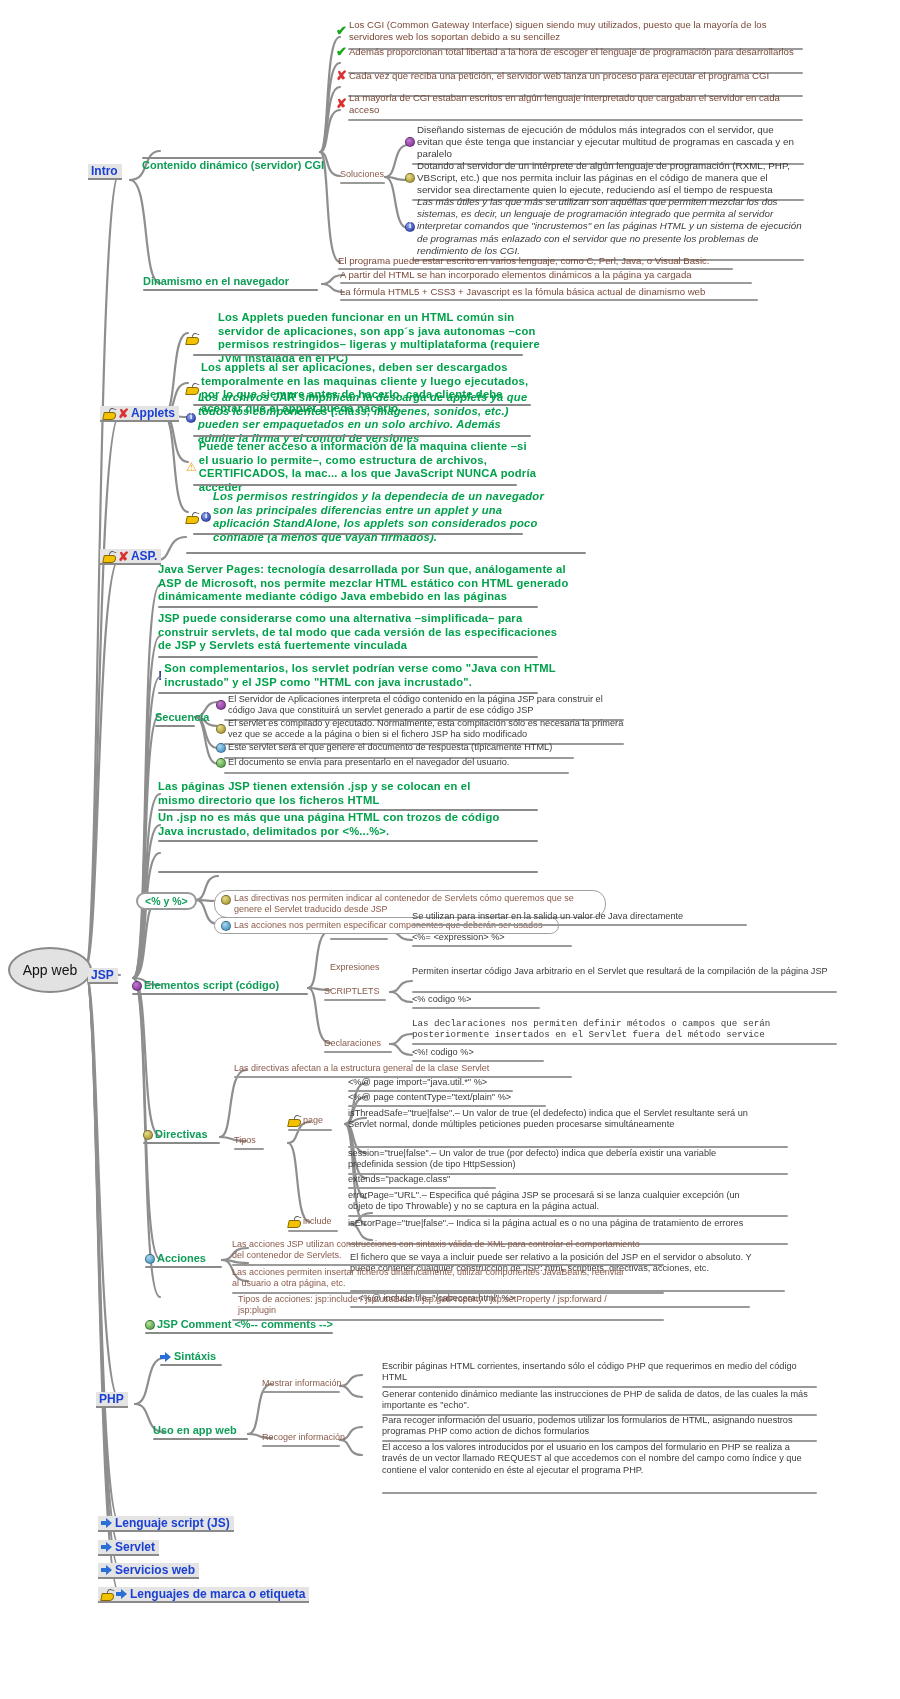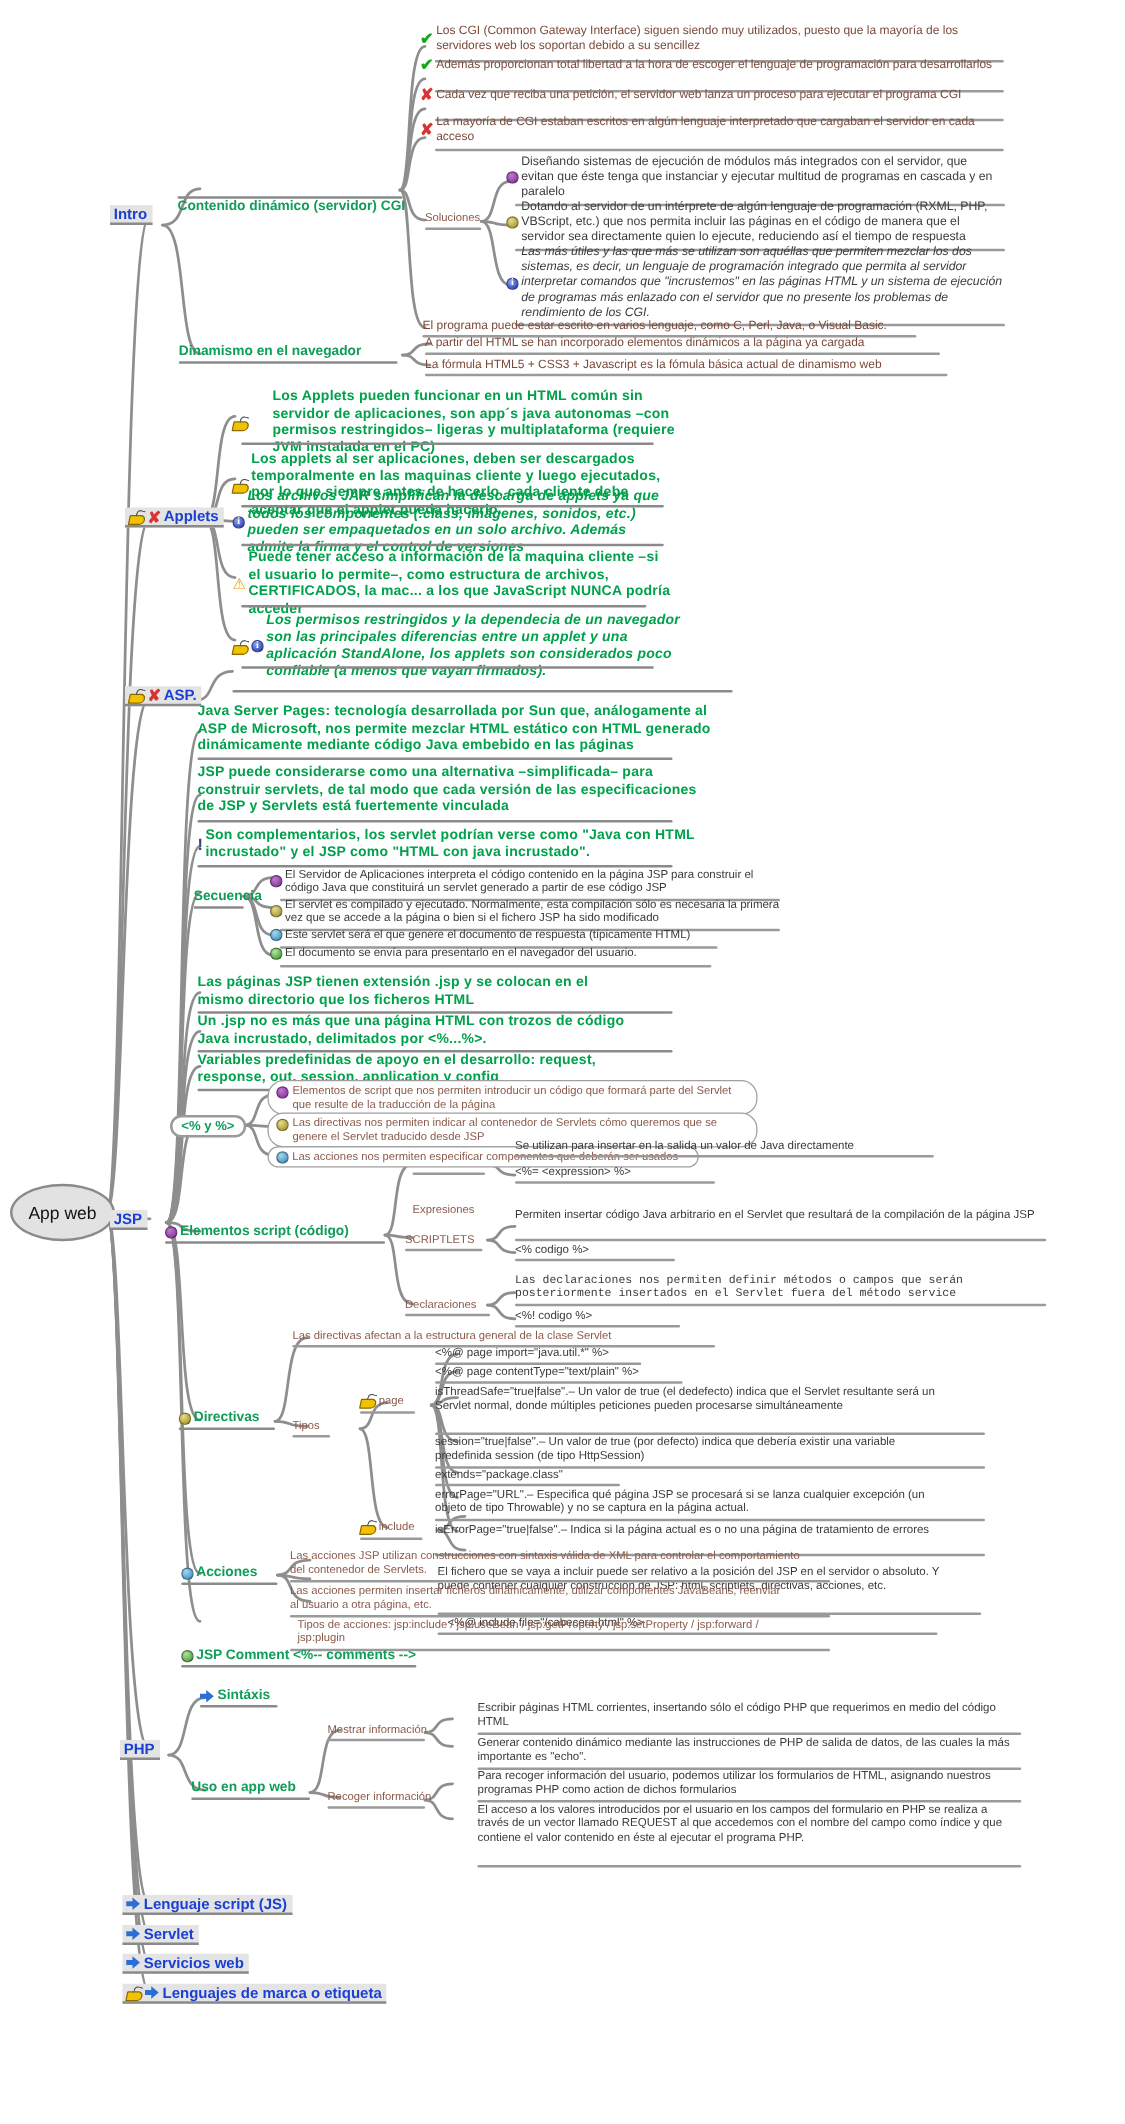--- a/index.html
+++ b/index.html
@@ -483,33 +483,26 @@
   <div class="node" style="left:158px; top:780px; width:350px;">
     <span class="txt t-green-bold wrap" style="width:345px;">Las páginas JSP tienen extensión .jsp y se colocan en el mismo directorio que los ficheros HTML</span>
   </div>
   <div class="rule" style="left:158px; top:809px; width:380px;"></div>
 
   <div class="node" style="left:158px; top:811px; width:350px;">
     <span class="txt t-green-bold wrap" style="width:345px;">Un .jsp no es más que una página HTML con trozos de código Java incrustado, delimitados por &lt;%...%&gt;.</span>
   </div>
   <div class="rule" style="left:158px; top:840px; width:380px;"></div>
 
-  <div class="node" style="left:158px; top:842px; width:350px;">
-    <span class="txt t-green-bold wrap" style="width:345px;">Variables predefinidas de apoyo en el desarrollo: request, response, out, session, application y config</span>
-  </div>
   <div class="rule" style="left:158px; top:871px; width:380px;"></div>
 
   <div class="pill" style="left:136px; top:892px;">
     <span>&lt;% y %&gt;</span>
   </div>
 
-  <div class="bubble" style="left:214px; top:864px; width:392px;">
-    <span class="dot dot-1" style="margin-top:2px;"></span>
-    <span class="txt t-maroon-s wrap" style="width:360px;">Elementos de script que nos permiten introducir un código que formará parte del Servlet que resulte de la traducción de la página</span>
-  </div>
 
   <div class="bubble" style="left:214px; top:890px; width:392px;">
     <span class="dot dot-2" style="margin-top:2px;"></span>
     <span class="txt t-maroon-s wrap" style="width:360px;">Las directivas nos permiten indicar al contenedor de Servlets cómo queremos que se genere el Servlet traducido desde JSP</span>
   </div>
 
   <div class="bubble" style="left:214px; top:917px; width:345px;">
     <span class="dot dot-3" style="margin-top:1px;"></span>
     <span class="txt t-maroon-s wrap" style="width:320px;">Las acciones nos permiten especificar componentes que deberán ser usados</span>
   </div>

